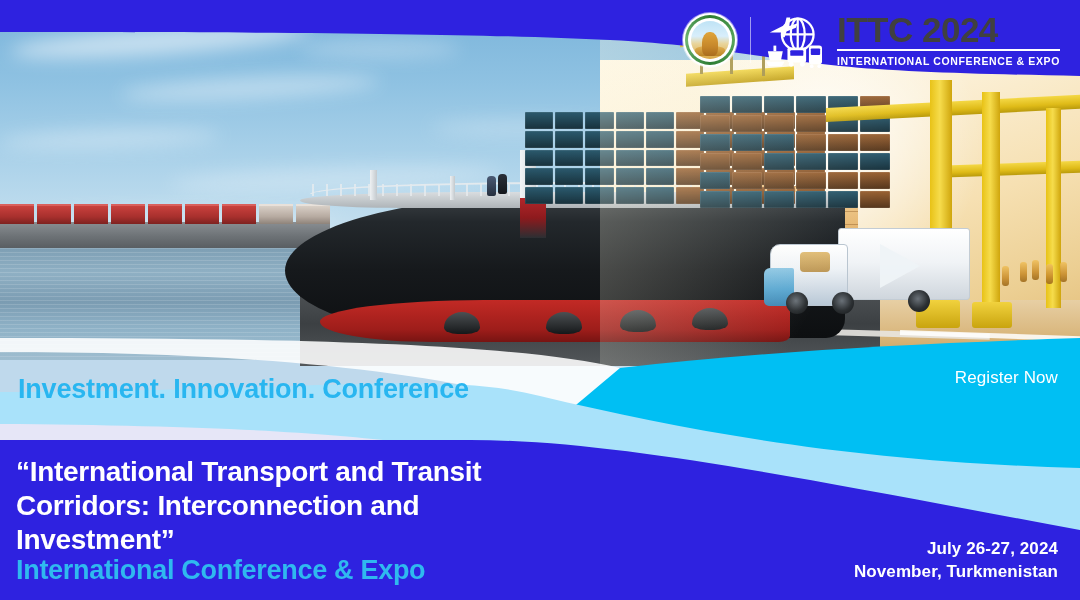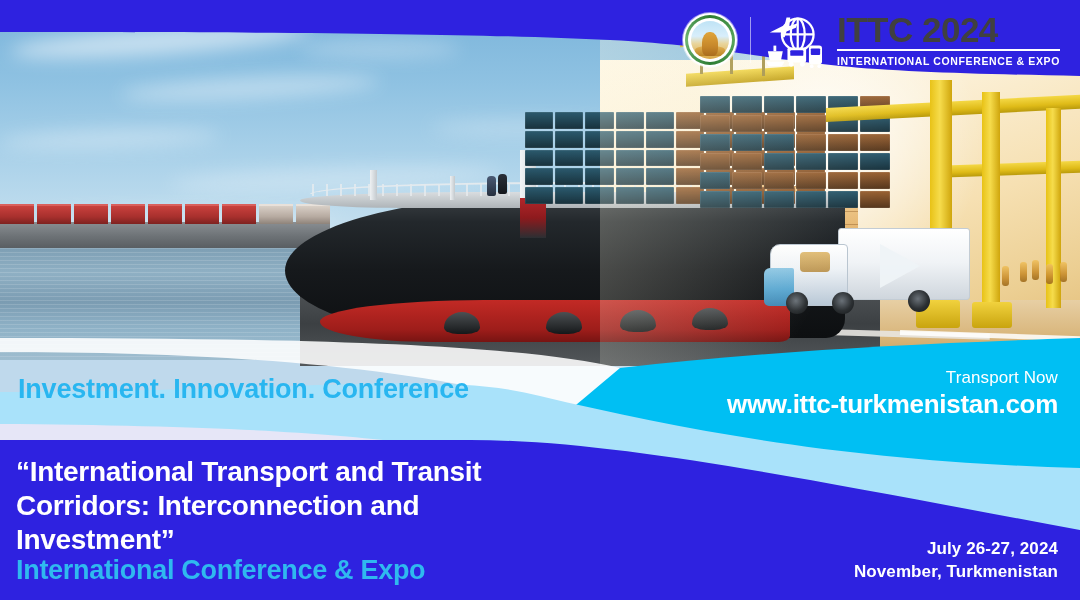--- a/index.html
+++ b/index.html
@@ -485,22 +485,21 @@
     <path d="M620,38 C760,22 900,14 1080,8 L1080,150 C860,144 700,118 570,80 Z" fill="#00BFF3"></path>
 
     <path d="M540,66 C700,104 860,132 1080,138 L1080,200 C840,196 660,170 500,130 C420,110 300,96 0,94 L0,62 C300,62 440,40 540,66 Z" fill="#A9E2FA"></path>
 
     <path d="M0,110 L470,110 C620,110 820,152 1080,200 L1080,270 L0,270 Z" fill="#2E22E0"></path>
   </svg>
 
   <div class="tagline">Investment. Innovation. Conference</div>
 
   <div class="register">
-    <div class="reg-label">Transport Now</div>
-    <a class="reg-url" href="#" style="color:#fff;text-decoration:none;display:block;">www.ittc-turkmenistan.com</a>
+    <div class="reg-label">Register Now</div>
   </div>
 
   <div class="headline">“International Transport and Transit Corridors: Interconnection and Investment”</div>
   <div class="subhead">International Conference &amp; Expo</div>
 
   <div class="eventinfo">
     <div>July 26-27, 2024</div>
     <div>November, Turkmenistan</div>
   </div>
 

